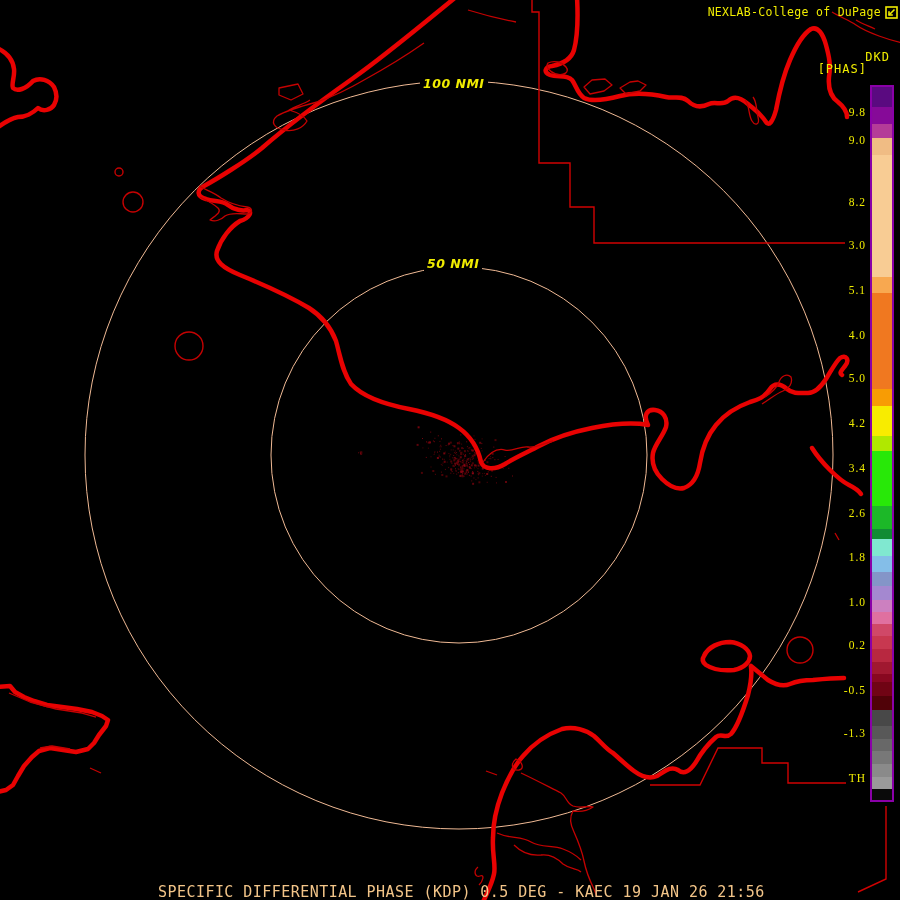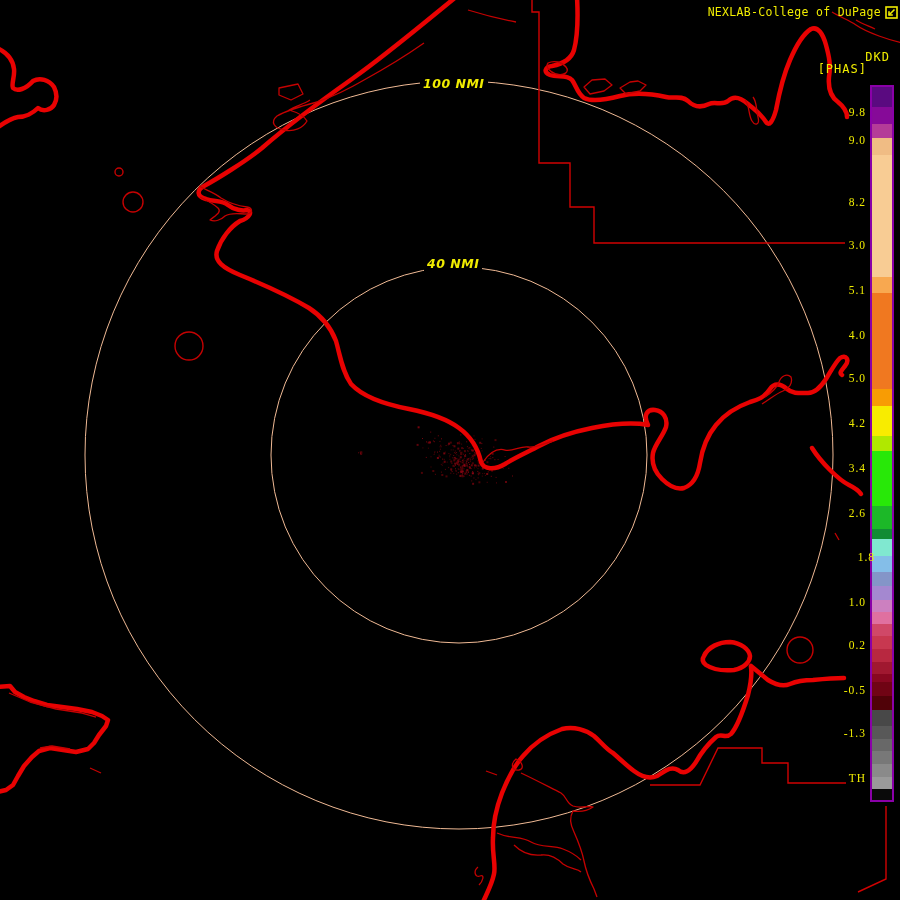--- a/index.html
+++ b/index.html
@@ -438,24 +438,25 @@
       <div class="ctick" style="top: 104px; color: rgb(240, 236, 0);">9.8</div>
       <div class="ctick" style="top: 132px; color: rgb(240, 236, 0);">9.0</div>
       <div class="ctick" style="top: 194px; color: rgb(240, 236, 0);">8.2</div>
       <div class="ctick" style="top: 237px; color: rgb(240, 236, 0);">3.0</div>
       <div class="ctick" style="top: 282px; color: rgb(240, 236, 0);">5.1</div>
       <div class="ctick" style="top: 327px; color: rgb(240, 236, 0);">4.0</div>
       <div class="ctick" style="top: 370px; color: rgb(240, 236, 0);">5.0</div>
       <div class="ctick" style="top: 415px; color: rgb(240, 236, 0);">4.2</div>
       <div class="ctick" style="top: 460px; color: rgb(240, 236, 0);">3.4</div>
       <div class="ctick" style="top: 505px; color: rgb(240, 236, 0);">2.6</div>
-      <div class="ctick" style="top: 549px; color: rgb(240, 236, 0); margin-left: 9px;">1.8</div>
+      <div class="ctick" style="top: 549px; color: rgb(240, 236, 0);">1.8</div>
       <div class="ctick" style="top: 594px; color: rgb(240, 236, 0);">1.0</div>
       <div class="ctick" style="top: 637px; color: rgb(240, 236, 0);">0.2</div>
       <div class="ctick" style="top: 682px; color: rgb(240, 236, 0);">-0.5</div>
       <div class="ctick" style="top: 725px; color: rgb(240, 236, 0);">-1.3</div>
       <div class="ctick" style="top: 770px; color: rgb(240, 236, 0);">TH</div>
     </div>
 
   <div class="ring-label" id="rl100" style="color: rgb(240, 236, 0);">100 NMI</div>
-  <div class="ring-label" id="rl50" style="color: rgb(240, 236, 0);">40 NMI</div>
-
+  <div class="ring-label" id="rl50" style="color: rgb(240, 236, 0);">50 NMI</div>
+
+  <div class="footer" style="color: rgb(242, 196, 136);">SPECIFIC DIFFERENTIAL PHASE (KDP) 0.5 DEG - KAEC 19 JAN 26 21:56</div>
 </div>
 
 </body></html>

